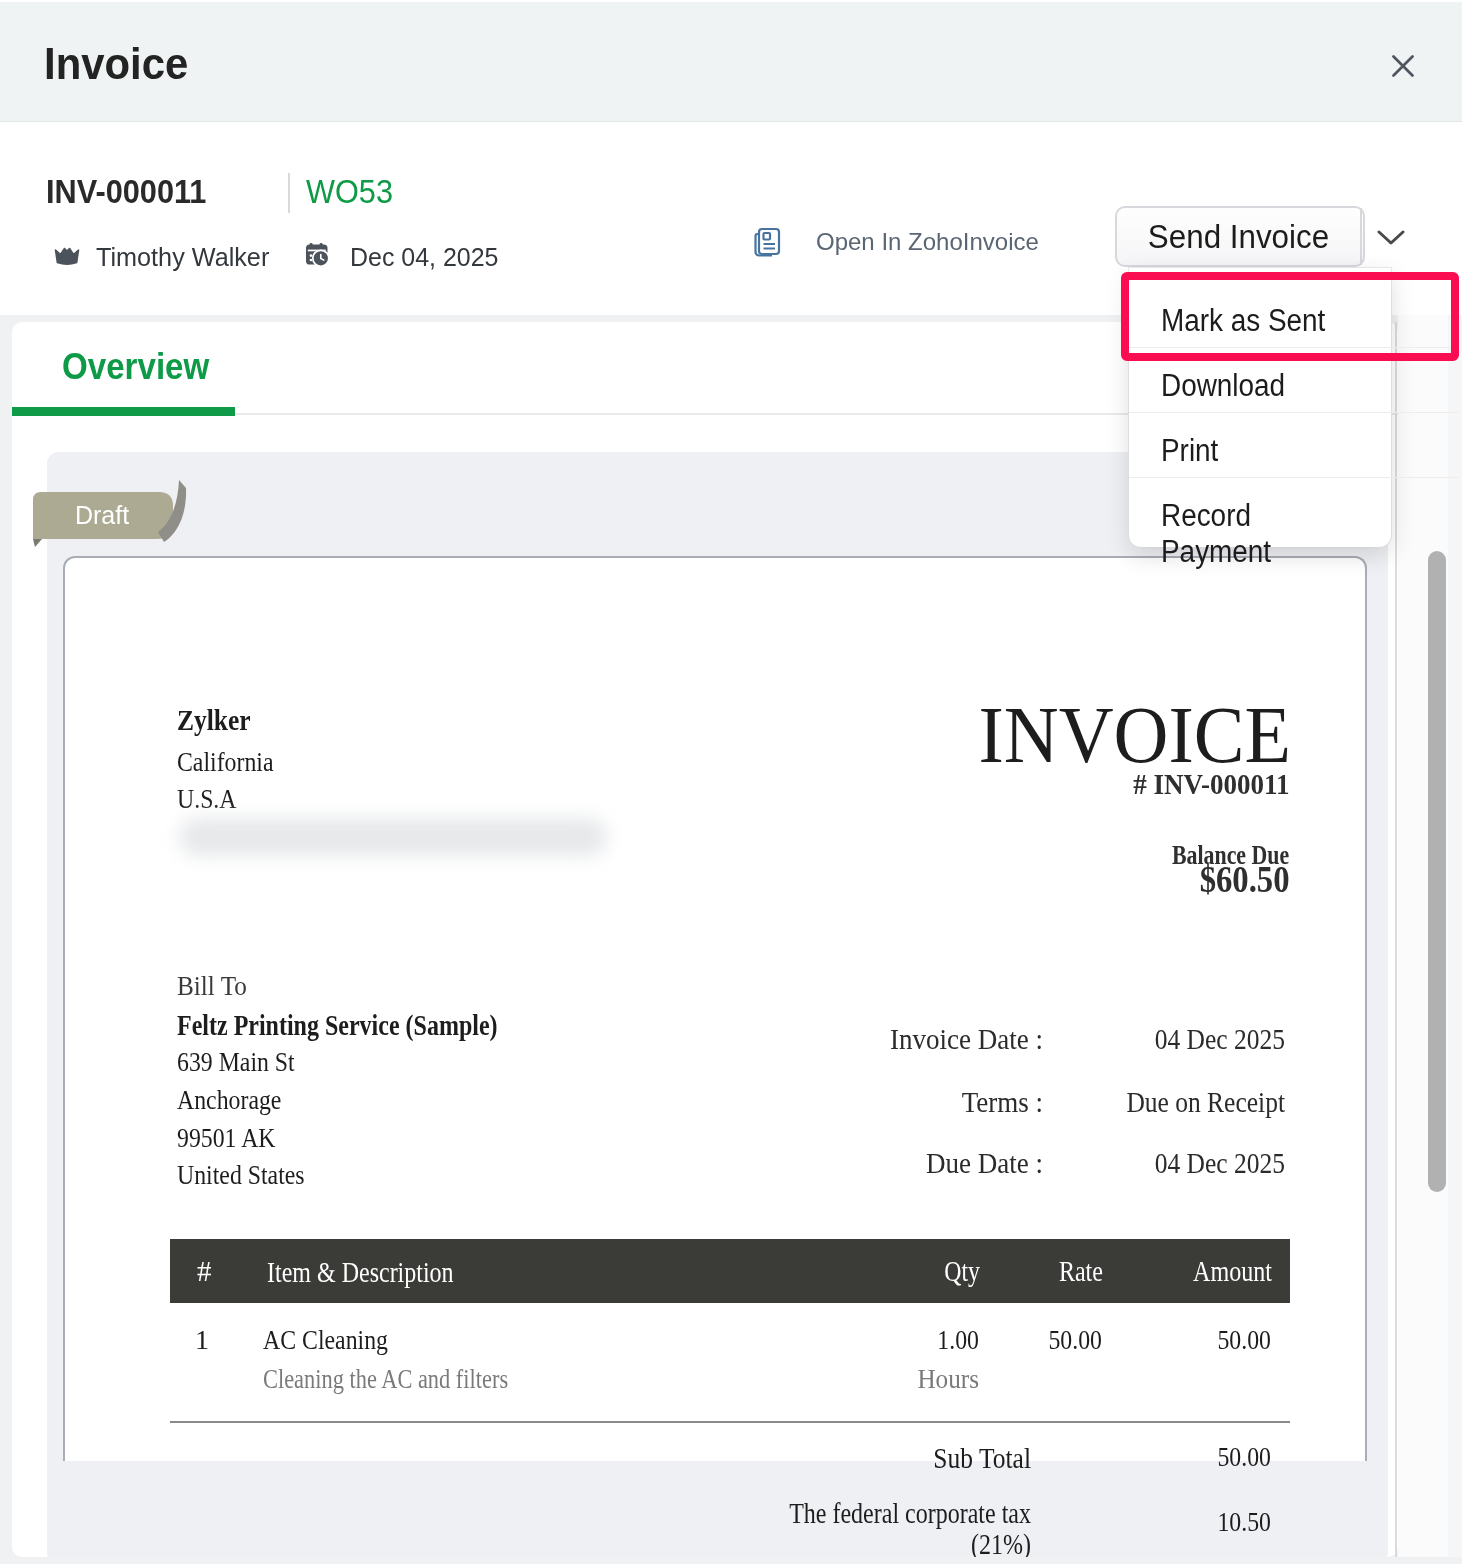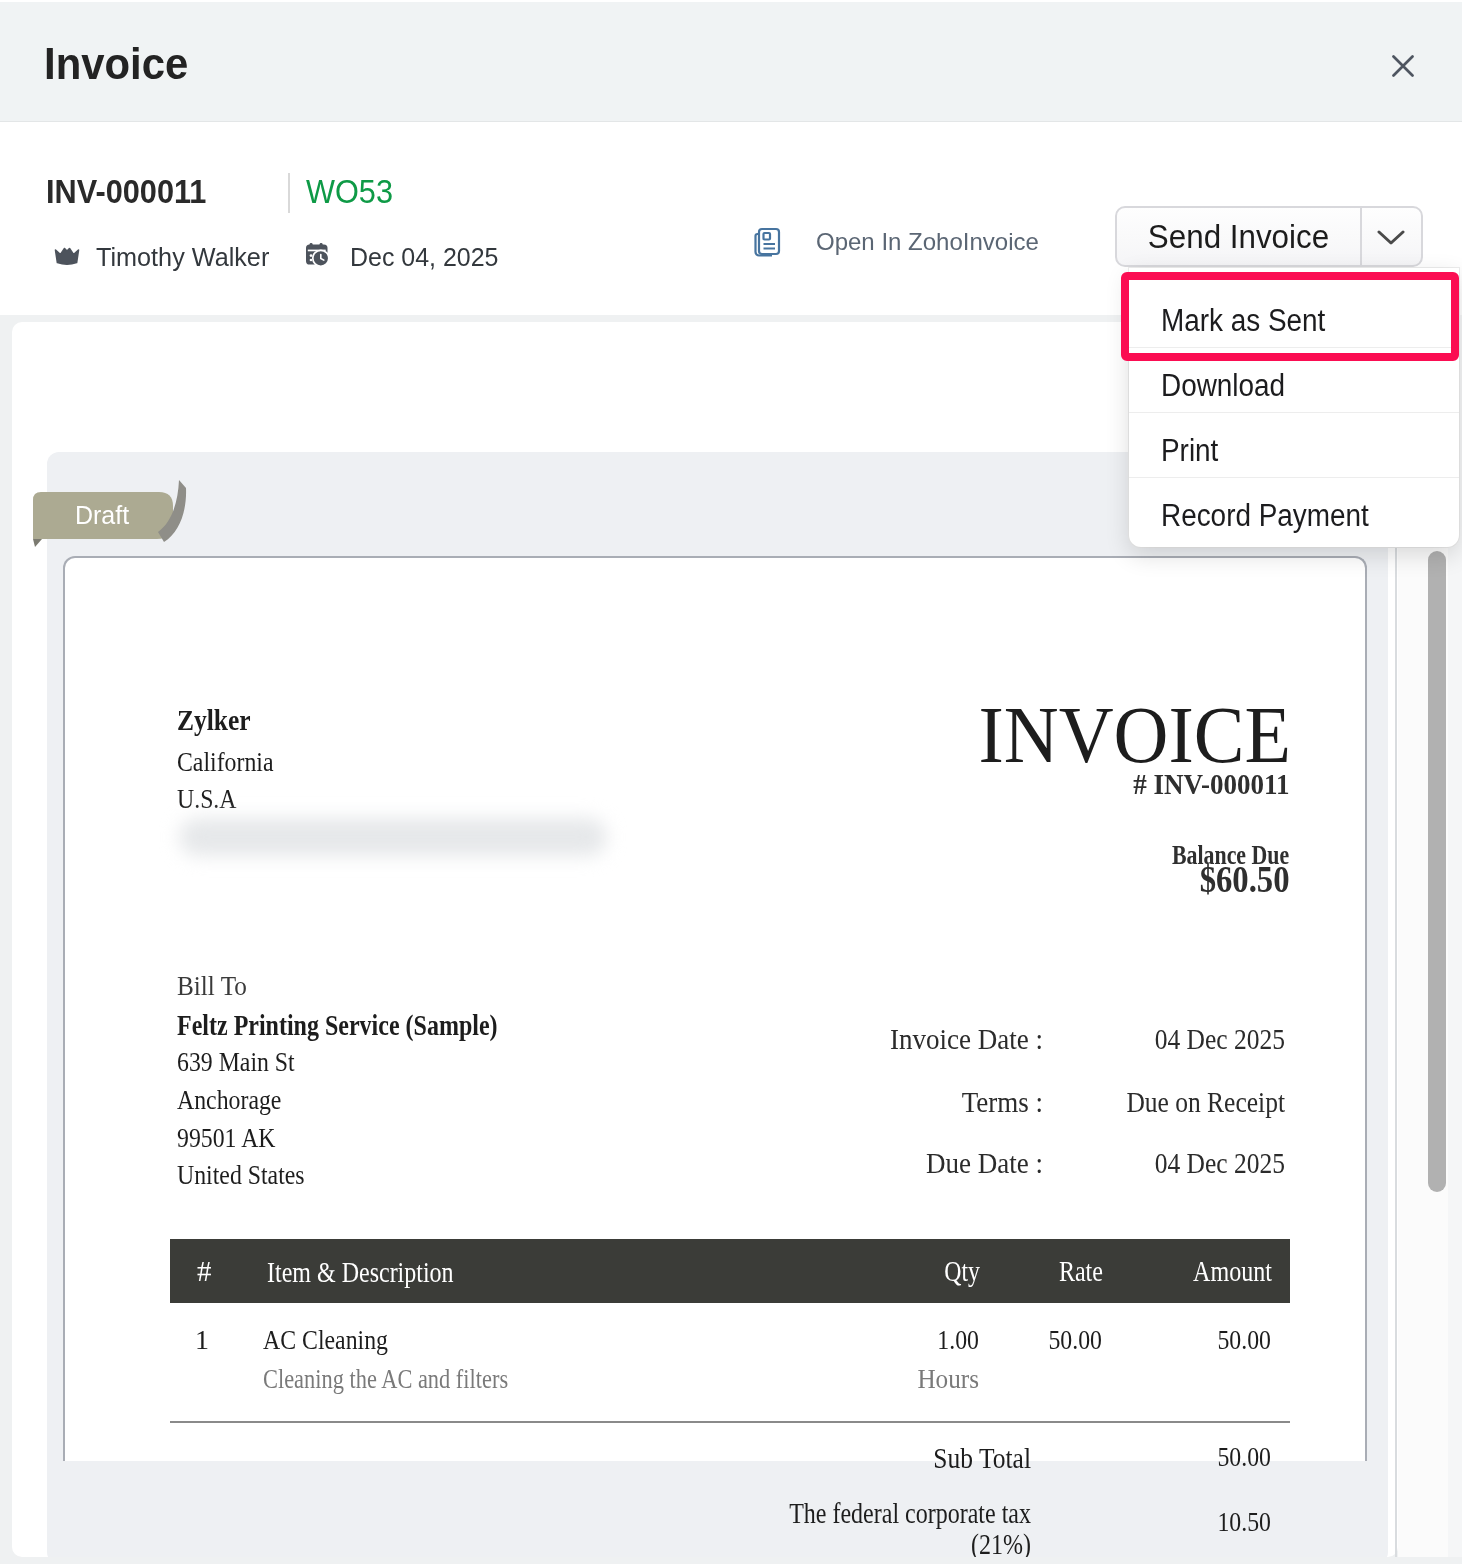--- a/index.html
+++ b/index.html
@@ -17,28 +17,28 @@
   .inv-no { position:absolute; left:46px; top:173px; font-size:33px; font-weight:700; color:#2a2a2a;
             transform:scaleX(.93); transform-origin:0 50%; }
   .vdiv   { position:absolute; left:288px; top:173px; width:2px; height:40px; background:#d9d9d9; }
   .wo     { position:absolute; left:306px; top:173px; font-size:33px; font-weight:400; color:#0e9a46;
             transform:scaleX(.93); transform-origin:0 50%; }
   .meta-name { position:absolute; left:96px; top:242px; font-size:26px; color:#33383d; transform:scaleX(.97); transform-origin:0 50%; }
   .meta-date { position:absolute; left:350px; top:242px; font-size:26px; color:#33383d; transform:scaleX(.96); transform-origin:0 50%; }
   .openin { position:absolute; left:816px; top:228px; font-size:24px; color:#5b6674; }
 
   
-  .sendbtn { position:absolute; left:1115px; top:206px; width:308px; height:61px;
+  .sendbtn { position:absolute; left:1115px; top:206px; width:250px; height:61px;
              background:linear-gradient(#fefefe,#f5f5f7); border:2px solid #d8d8dc; border-radius:10px; }
   .sendbtn .lbl { position:absolute; left:0; top:0; width:243px; height:57px; line-height:57px;
                   text-align:center; font-size:33px; color:#1c1c1c; transform:scaleX(.95); transform-origin:50% 50%; }
   .sendbtn .sep { position:absolute; left:243px; top:0; width:2px; height:57px; background:#d8d8dc; }
 
   
-  .menu { position:absolute; left:1129px; top:268px; width:330px; height:279px; background:#fff;
+  .menu { position:absolute; left:1129px; top:268px; width:262px; height:279px; background:#fff;
           border-radius:0 0 12px 12px; box-shadow:0 8px 24px rgba(0,0,0,.14), 0 0 0 1px #ededed; }
   .menu .item { position:absolute; left:32px; font-size:31px; color:#1c1c1e; transform:scaleX(.90); transform-origin:0 50%; }
   .menu .sep  { position:absolute; left:0; width:330px; height:1px; background:#ededed; }
   .pink { position:absolute; left:1121px; top:272px; width:338px; height:89px;
           border:8px solid #fb0d52; border-radius:6px; background:transparent; z-index:30; }
 
   
   .pagebg { position:absolute; left:0; top:315px; width:1462px; height:1249px; background:#eff1f2; }
   .card { position:absolute; left:12px; top:322px; width:1386px; height:1235px; background:#fff;
           border-radius:10px; overflow:hidden; }
@@ -109,20 +109,24 @@
     <div class="lbl">Send Invoice</div>
     <div class="sep"></div>
     <svg class="abs" style="left:260px; top:22px;" width="28" height="16" viewBox="0 0 28 16">
       <path d="M2 2 L14 13 L26 2" stroke="#4a4a4a" stroke-width="3" fill="none" stroke-linecap="round" stroke-linejoin="round"></path>
     </svg>
   </div>
 
   <div class="pagebg"></div>
 
   <div class="card">
+    <div class="tabrow">
+      <div class="tab">Overview</div>
+      <div class="tabline"></div>
+    </div>
 
     <div class="panel"></div>
 
     <div class="paper">
 
       <div class="p-abs sxl" style="left:112px; top:145px; font-size:30px; font-weight:700;">Zylker</div>
       <div class="p-abs sxl" style="left:112px; top:188px; font-size:28px;">California</div>
       <div class="p-abs sxl" style="left:112px; top:225px; font-size:28px;">U.S.A</div>
       <div class="p-abs" style="left:114px; top:260px; width:428px; height:38px; background:#e6e8ea; border-radius:19px; filter:blur(9px);"></div>
 

